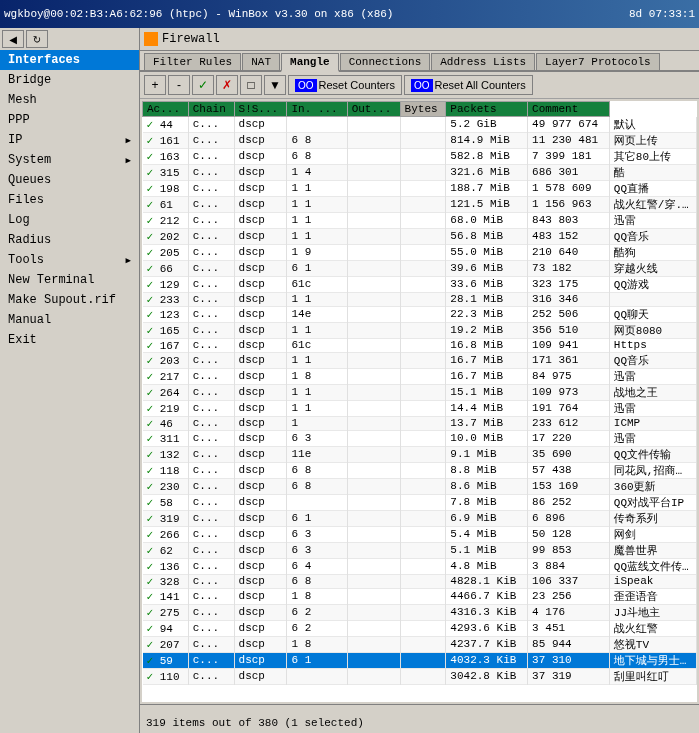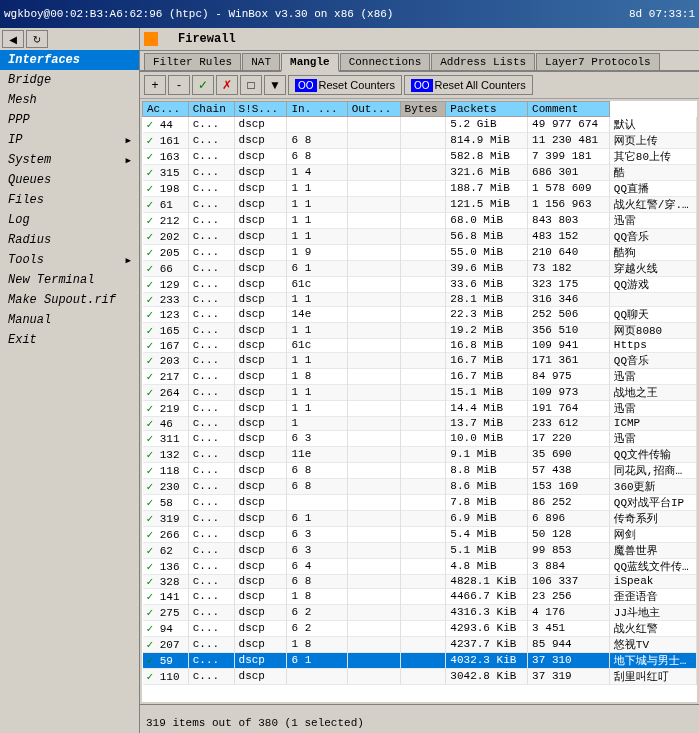--- a/index.html
+++ b/index.html
@@ -31,41 +31,40 @@
       padding: 0;
       flex-shrink: 0;
     }
     .sidebar-item {
       padding: 3px 8px;
       cursor: pointer;
       display: flex;
       align-items: center;
       justify-content: space-between;
       border-bottom: none;
-      font-style: italic;
     }
     .sidebar-item.active { background: #0078d7; color: #fff; font-weight: bold; }
     .sidebar-item-label { font-size: 12px; }
     .sidebar-arrow { font-size: 9px; }
     .content-area {
       flex: 1;
       background: #d4d0c8;
       display: flex;
       flex-direction: column;
       overflow: hidden;
     }
     .window-header {
       background: #d4d0c8;
       padding: 4px;
       border-bottom: 1px solid #808080;
       font-size: 12px;
-      font-weight: bold;
+      font-weight: normal;
       display: flex;
       align-items: center;
-      gap: 20px;
+      gap: 4px;
     }
     .window-icon {
       width: 14px;
       height: 14px;
       background: #ff8800;
       display: inline-block;
     }
     .tabs-row {
       display: flex;
       background: #d4d0c8;
@@ -130,21 +129,21 @@
       overflow-x: hidden;
       background: #fff;
       margin: 2px;
     }
     table {
       width: 100%;
       border-collapse: collapse;
       font-size: 11px;
     }
     thead th {
-      background: #7dd3fc;
+      background: #15803d;
       border: 1px solid #a0a0a0;
       padding: 1px 4px;
       text-align: left;
       position: sticky;
       top: 0;
       white-space: nowrap;
       font-weight: normal;
     }
     thead th.sorted { background: #b8b4ac; }
     tbody tr { border-bottom: 1px solid #e8e8e8; }

